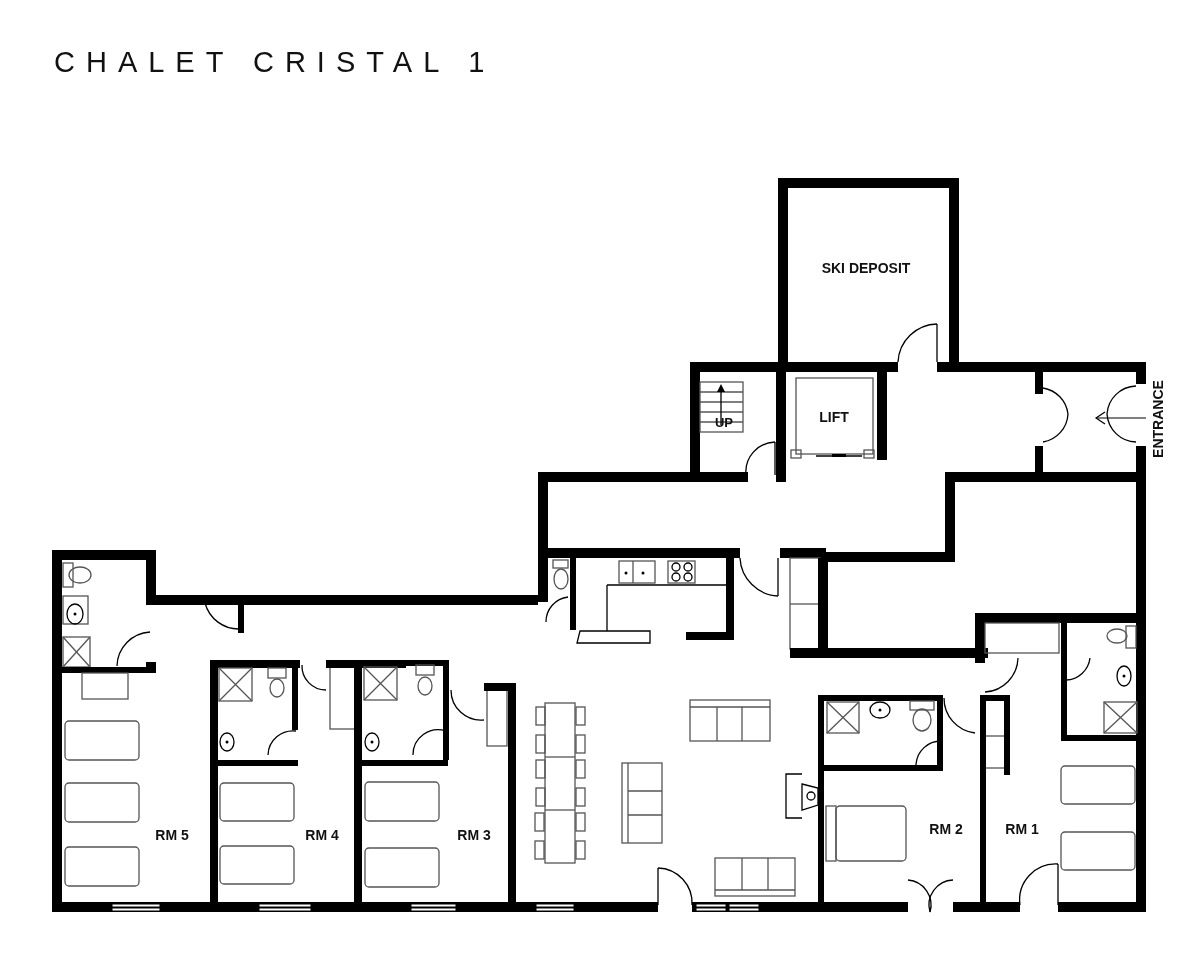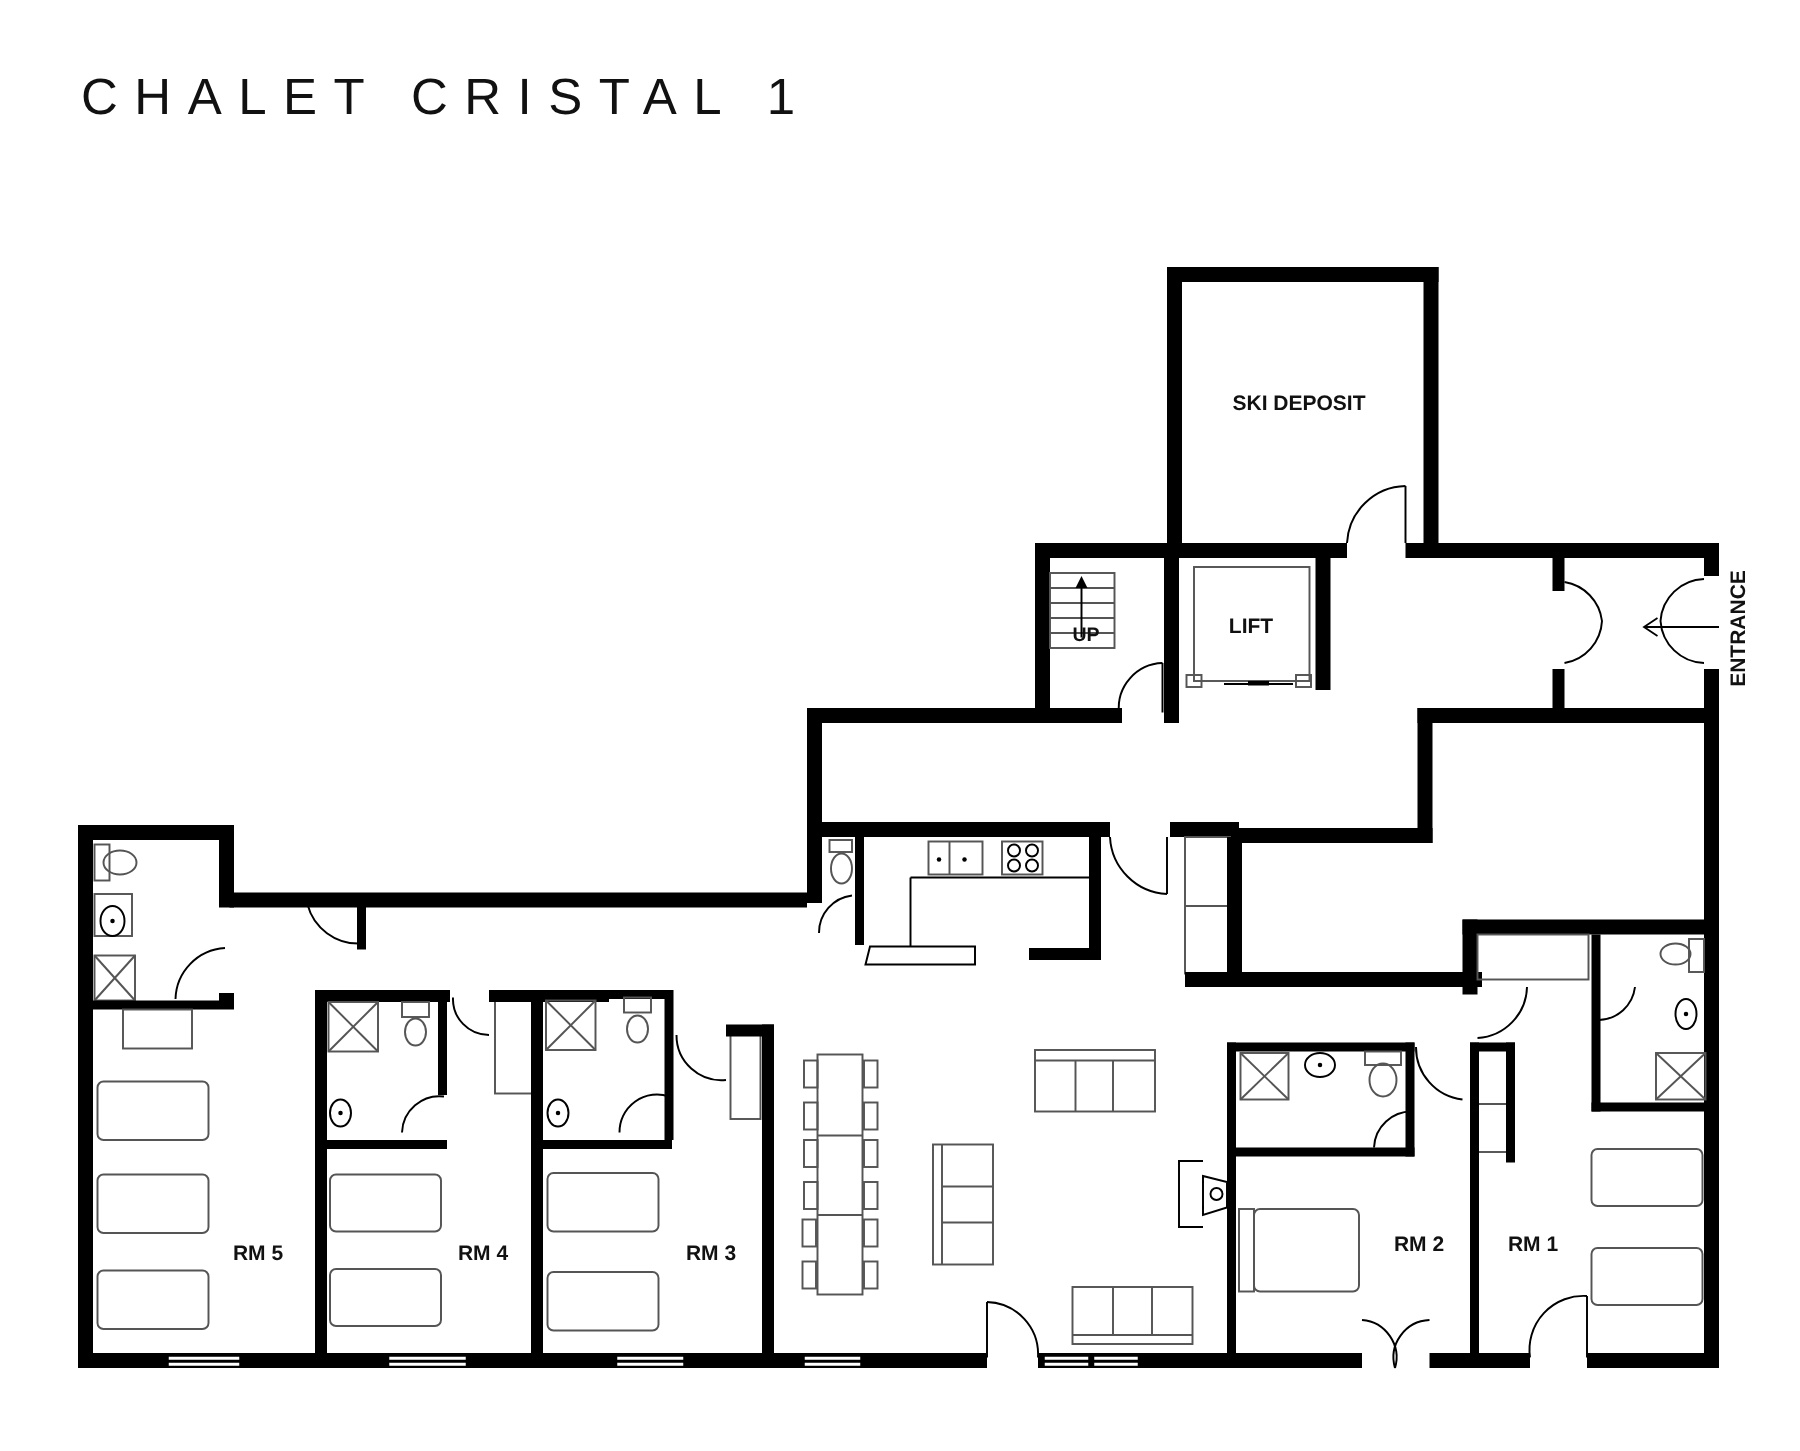--- a/index.html
+++ b/index.html
@@ -1,17 +1,17 @@
 <!DOCTYPE html>
 <html><head>
 <meta charset="utf-8">
 <style>
   html, body { margin: 0; padding: 0; background: #ffffff; }
   body { width: 1200px; height: 967px; position: relative; overflow: hidden; font-family: "Liberation Sans", sans-serif; }
-  .title { position: absolute; left: 54px; top: 46px; font-size: 34px; letter-spacing: 11px; color: #111; font-family: "Liberation Sans", sans-serif; font-weight: normal; }
+  .title { position: absolute; left: 54px; top: 46px; font-size: 29px; letter-spacing: 11px; color: #111; font-family: "Liberation Sans", sans-serif; font-weight: normal; }
   svg.plan { position: absolute; left: 0; top: 0; }
   .lbl { font-family: "Liberation Sans", sans-serif; font-size: 14px; font-weight: bold; fill: #111; }
   .w { fill: #000; }
   .thin { fill: none; stroke: #000; stroke-width: 1.3; }
   .gr { fill: none; stroke: #555; stroke-width: 1.3; }
   .win { fill: #fff; stroke: #000; stroke-width: 1; }
 </style>
 </head>
 <body>
 

